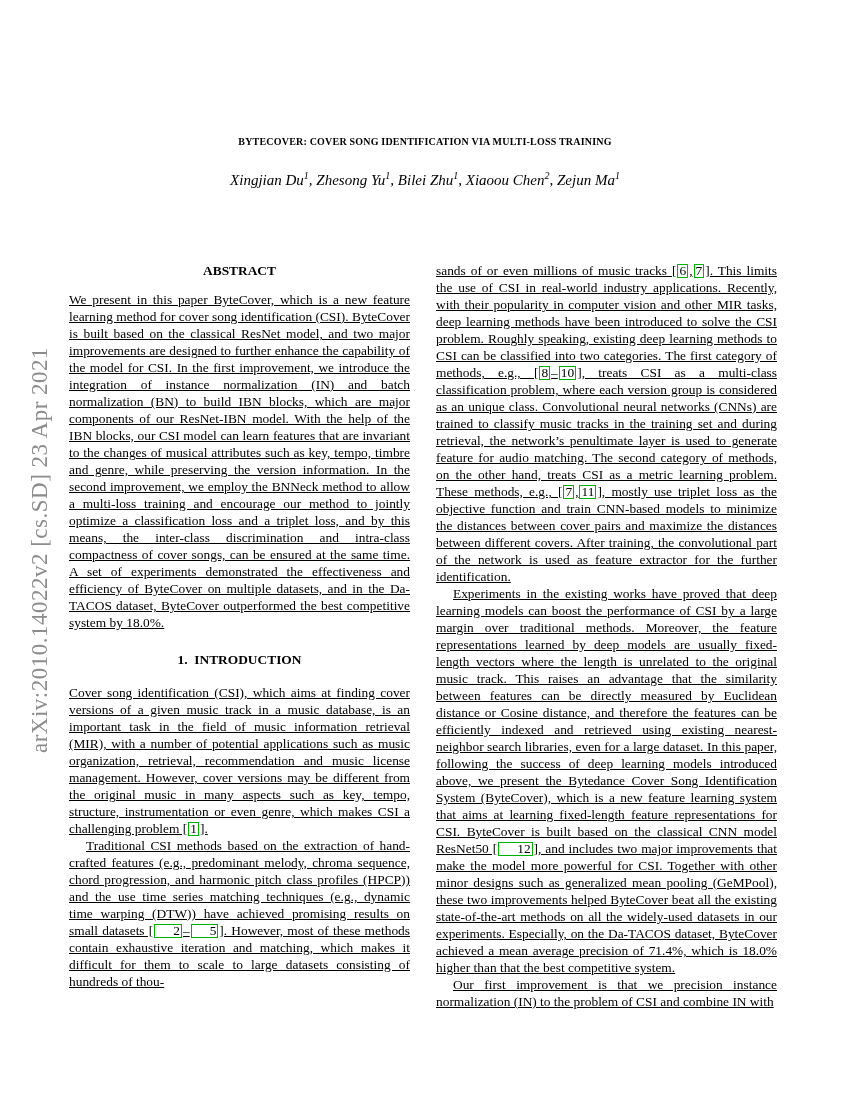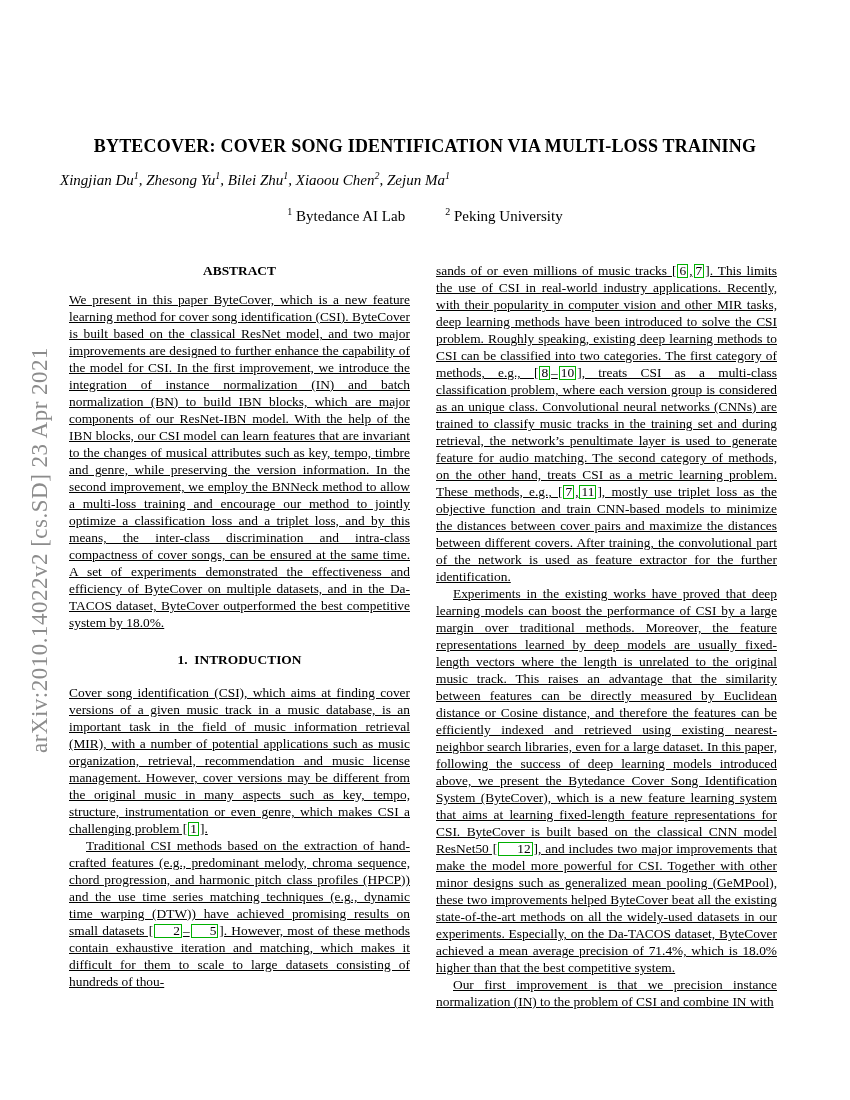--- a/index.html
+++ b/index.html
@@ -17,26 +17,26 @@
   .watermark span {
     position:absolute;
     transform:translate(-50%,-50%) rotate(-90deg);
     white-space:nowrap;
     font-size:23px;
     letter-spacing:0.5px;
     color:var(--watermark-color,#8c8c8c);
   }
   .title {
     position:absolute; top:136px; left:60px; right:60px;
-    text-align:center; font-weight:bold; font-size:18px;
+    text-align:center; font-weight:bold; font-size:10px;
     letter-spacing:0.2px;
   }
   .authors {
     position:absolute; top:172px; left:60px; right:60px;
-    text-align:left; font-style:italic; font-size:15px;
+    text-align:center; font-style:italic; font-size:15px;
   }
   .affils {
     position:absolute; top:208px; left:60px; right:60px;
     text-align:center; font-size:15px;
   }
   .affil-item + .affil-item { margin-left:40px; }
   sup { font-size:10px; line-height:0; }
 
   .cols {
     position:absolute; top:262px; left:69px; width:708px;
@@ -71,21 +71,20 @@
 <div class="page">
 
   <div class="watermark">
     <span>arXiv:2010.14022v2  [cs.SD]  23 Apr 2021</span>
   </div>
 
   <div class="title">BYTECOVER: COVER SONG IDENTIFICATION VIA MULTI-LOSS TRAINING</div>
 
   <div class="authors"><span>Xingjian Du<sup>1</sup></span>, <span>Zhesong Yu<sup>1</sup></span>, <span>Bilei Zhu<sup>1</sup></span>, <span>Xiaoou Chen<sup>2</sup></span>, <span>Zejun Ma<sup>1</sup></span></div>
 
-  <div class="affils"><span class="affil-item"><sup>1</sup> Bytedance AI Lab</span><span class="affil-item"><sup>2</sup> Peking University</span></div>
 
   <div class="cols">
 
     <div class="col">
       <div class="sec-heading abstract-heading">ABSTRACT</div>
       <p>We present in this paper ByteCover, which is a new feature learning method for cover song identification (CSI). ByteCover is built based on the classical ResNet model, and two major improvements are designed to further enhance the capability of the model for CSI. In the first improvement, we introduce the integration of instance normalization (IN) and batch normalization (BN) to build IBN blocks, which are major components of our ResNet-IBN model. With the help of the IBN blocks, our CSI model can learn features that are invariant to the changes of musical attributes such as key, tempo, timbre and genre, while preserving the version information. In the second improvement, we employ the BNNeck method to allow a multi-loss training and encourage our method to jointly optimize a classification loss and a triplet loss, and by this means, the inter-class discrimination and intra-class compactness of cover songs, can be ensured at the same time. A set of experiments demonstrated the effectiveness and efficiency of ByteCover on multiple datasets, and in the Da-TACOS dataset, ByteCover outperformed the best competitive system by 18.0%.</p>
       <div class="sec-heading intro-heading">1.&nbsp;&nbsp;INTRODUCTION</div>
       <p>Cover song identification (CSI), which aims at finding cover versions of a given music track in a music database, is an important task in the field of music information retrieval (MIR), with a number of potential applications such as music organization, retrieval, recommendation and music license management. However, cover versions may be different from the original music in many aspects such as key, tempo, structure, instrumentation or even genre, which makes CSI a challenging problem [<span class="cite">1</span>].</p>
       <p class="indent">Traditional CSI methods based on the extraction of hand-crafted features (e.g., predominant melody, chroma sequence, chord progression, and harmonic pitch class profiles (HPCP)) and the use time series matching techniques (e.g., dynamic time warping (DTW)) have achieved promising results on small datasets [<span class="cite">2</span>–<span class="cite">5</span>]. However, most of these methods contain exhaustive iteration and matching, which makes it difficult for them to scale to large datasets consisting of hundreds of thou-</p>
     </div>

